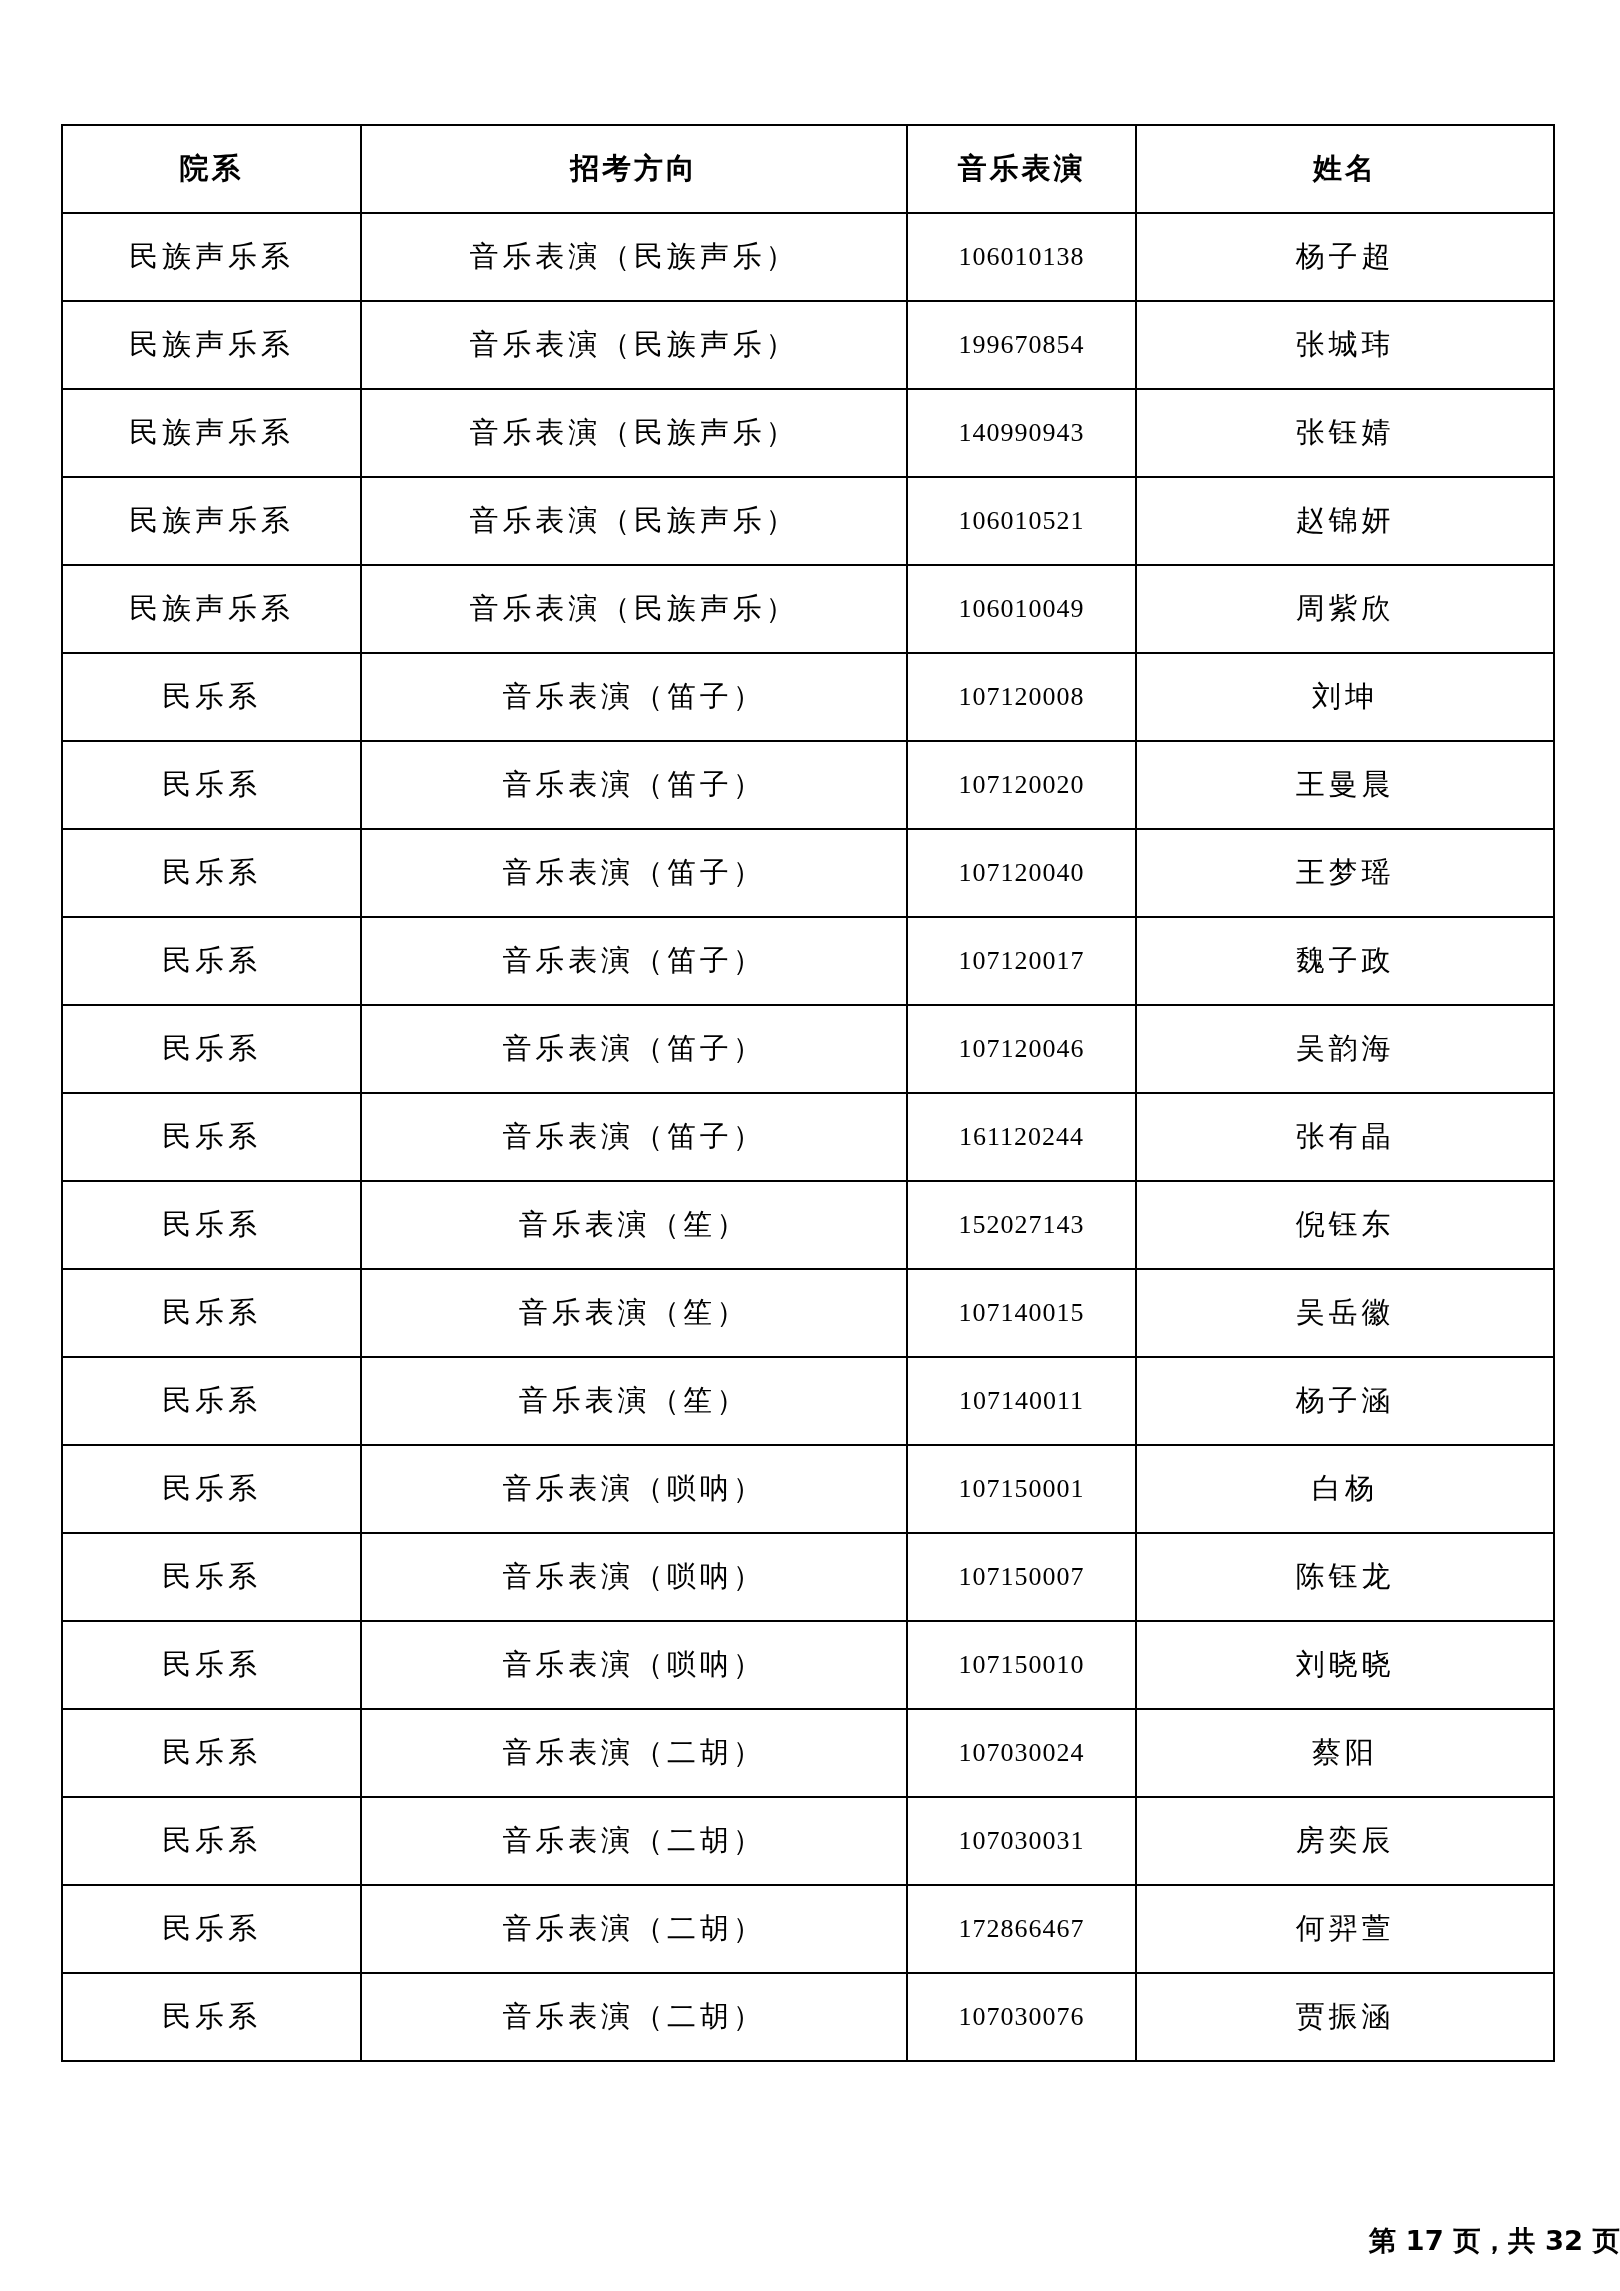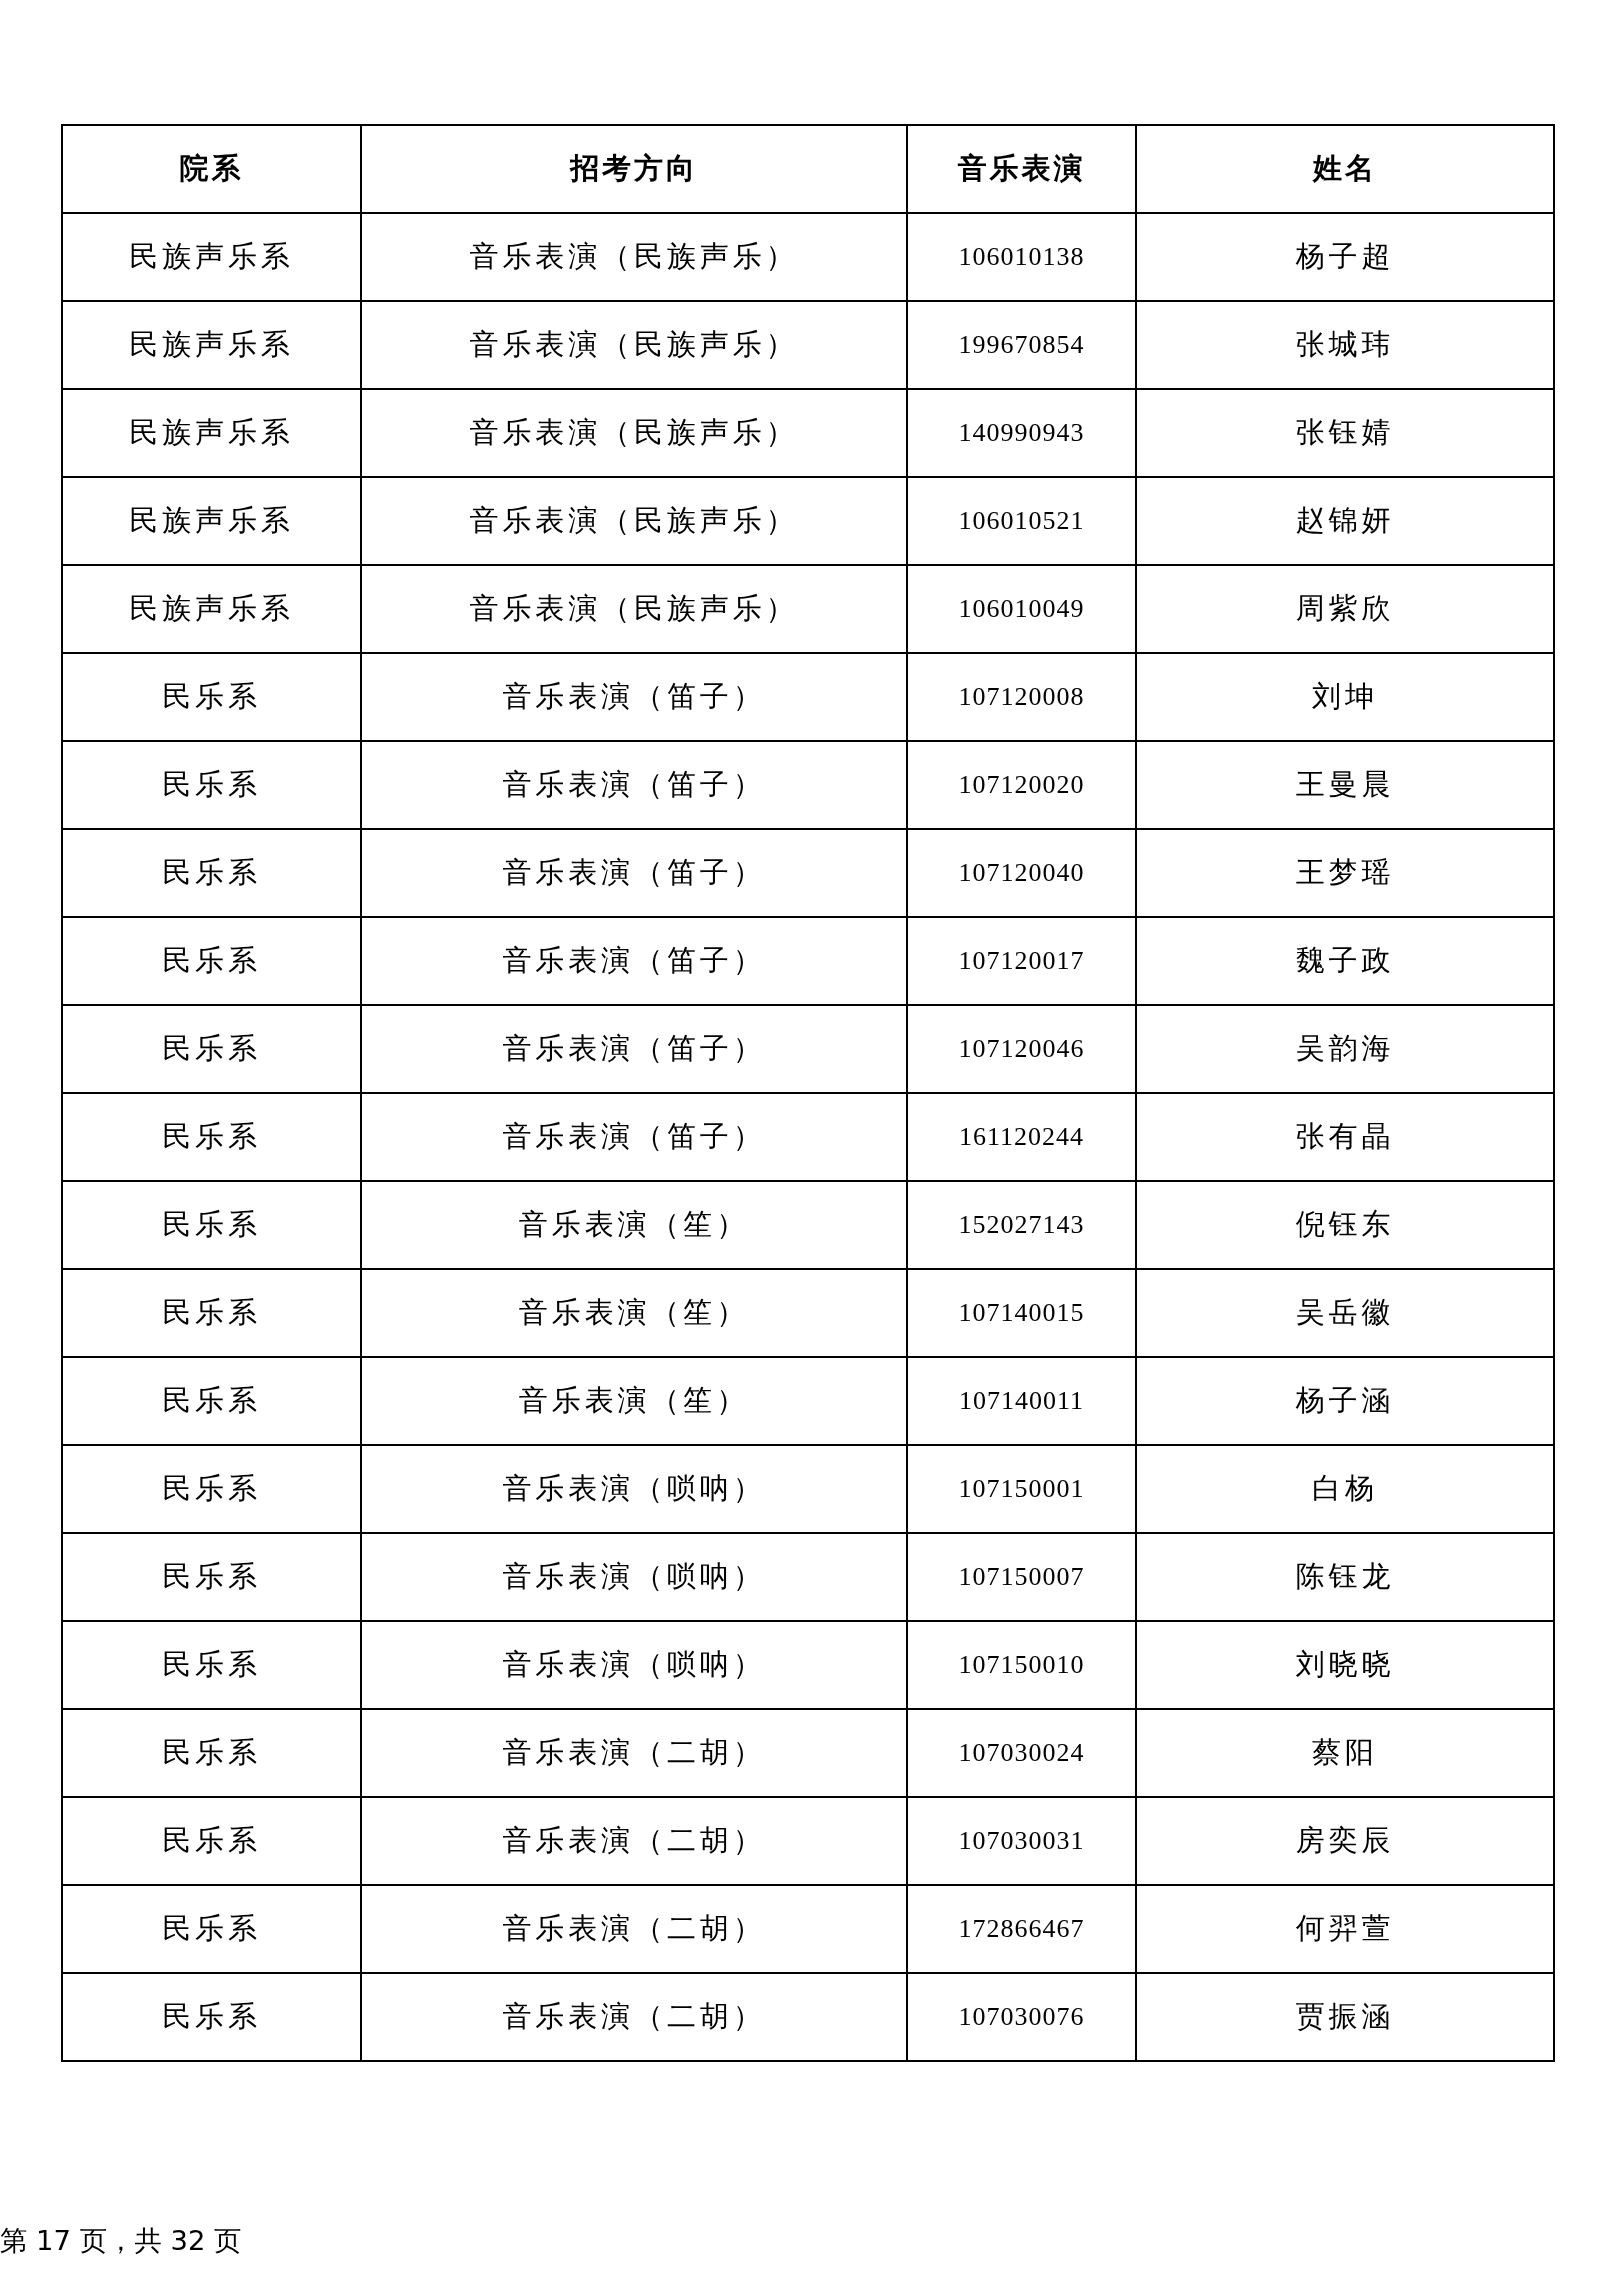--- a/index.html
+++ b/index.html
@@ -12,22 +12,22 @@
     }
     table.roster th, table.roster td {
       border: 2.9px solid #000; height: 86px; padding: 0;
       text-align: center; vertical-align: middle;
       font-size: 29px; font-weight: normal; letter-spacing: 3.9px;
     }
     table.roster th { font-family: "DejaVu Sans", "Liberation Sans", sans-serif; font-weight: bold; letter-spacing: 2.9px; }
     table.roster td.num { font-family: "Liberation Serif", "DejaVu Serif", serif; font-size: 26px; letter-spacing: 1px; }
     col.c1 { width: 299px; } col.c2 { width: 546px; } col.c3 { width: 229px; } col.c4 { width: 418px; }
     .footer {
-      position: absolute; left: 0; width: 1620px; top: 2213px; text-align: left;
-      font-family: "DejaVu Sans", "Liberation Sans", sans-serif; font-size: 27.4px; color: #000;
+      position: absolute; left: 0; width: 1620px; top: 2213px; text-align: right;
+      font-family: "DejaVu Sans", "Liberation Sans", sans-serif; font-size: 27.4px; color: #000; font-weight: bold;
     }
   </style>
 </head>
 <body>
 
 <div class="page">
   <table class="roster">
     <colgroup>
       <col class="c1">
         <col class="c2">

